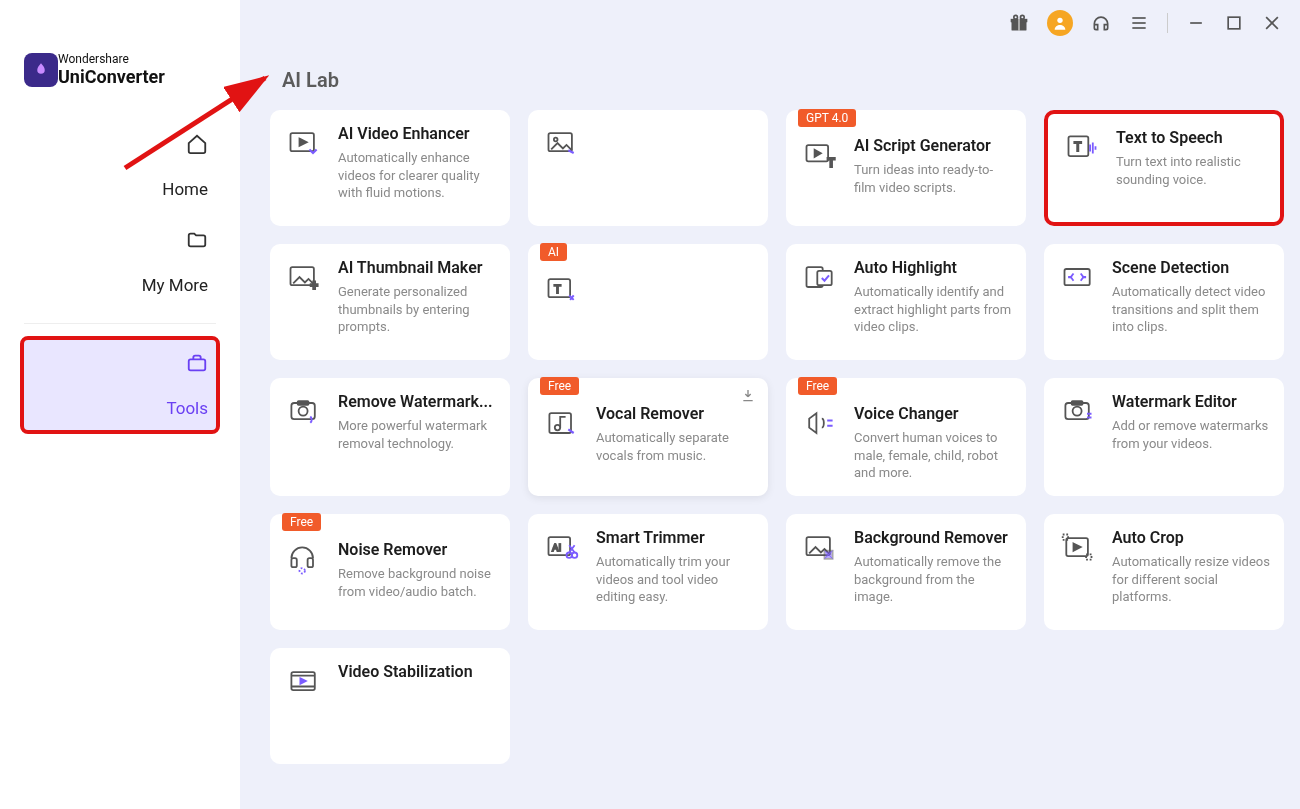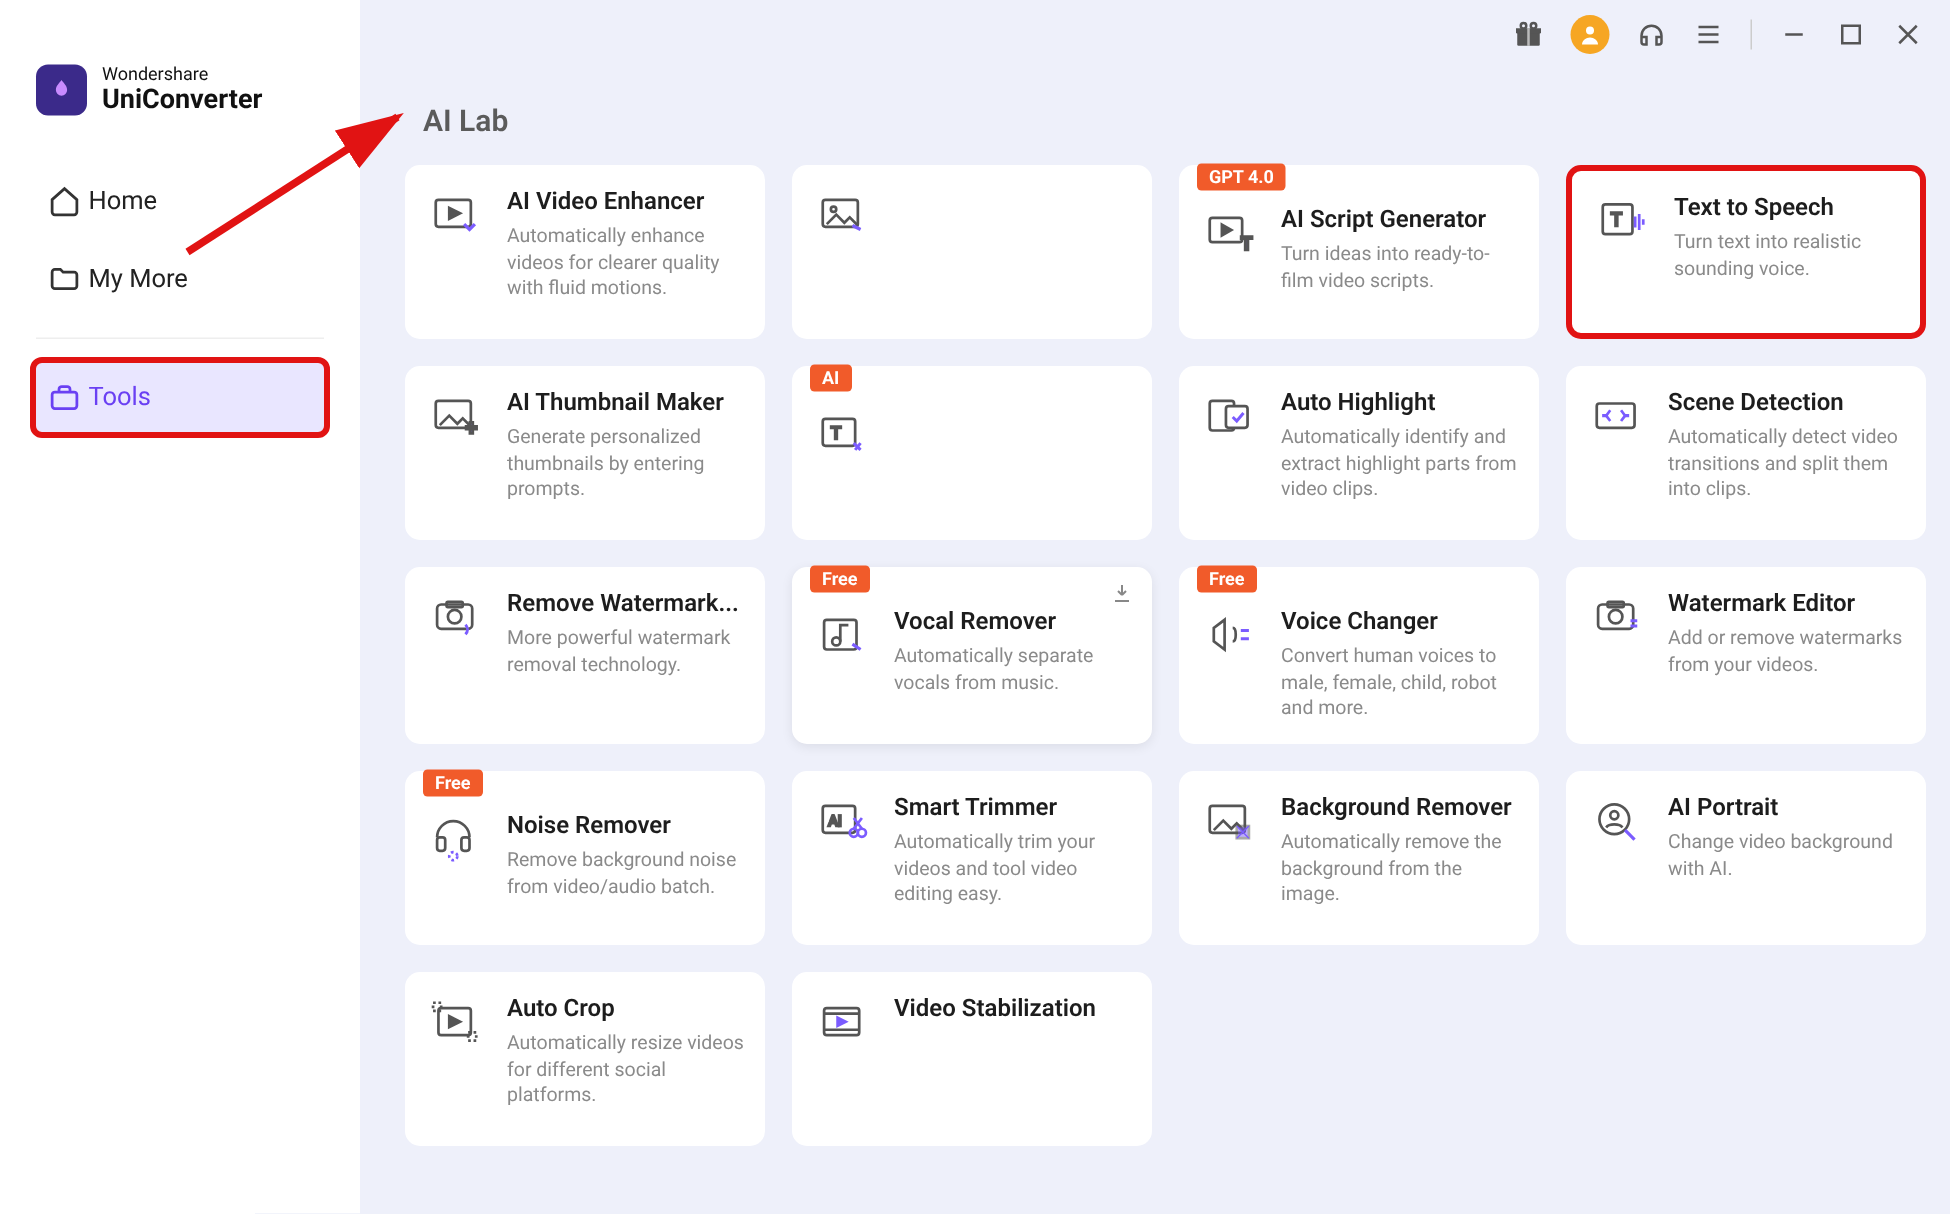--- a/index.html
+++ b/index.html
@@ -10,32 +10,32 @@
     height: 809px;
     overflow: hidden;
   }
   .app { display: flex; height: 100%; }
   .sidebar {
     width: 240px;
     background: #ffffff;
     padding: 18px 24px 0 24px;
     flex-shrink: 0;
   }
-  .logo-row { display: flex; align-items: center; gap: 10px; margin-bottom: 34px; margin-top: 24px;}
+  .logo-row { display: flex; align-items: center; gap: 0; margin-bottom: 34px; margin-top: 34px;}
   .logo-mark {
     width: 34px; height: 34px; background: #3b2a8a; border-radius: 8px;
     display:flex; align-items:center; justify-content:center;
   }
   .logo-mark svg { width: 18px; height: 18px; }
   .logo-text .top { font-size: 12px; color:#111; }
   .logo-text .bot { font-size: 18px; font-weight:700; color:#111; }
   .nav-item {
-    display:flex; align-items:center; gap:5px;
+    display:flex; align-items:flex-end; gap:24px;
     padding:12px 8px; border-radius:10px; cursor:pointer;
-    font-size:17px; color:#222; margin-bottom:6px;
+    font-size:17px; color:#222; margin-bottom:6px;flex-direction:column;
   }
   .nav-item .ic { width:22px; height:22px; display:flex; align-items:center; justify-content:center; color:#333;}
   .nav-item.active { background:#e9e6ff; color:#6a40f3;}
   .nav-item.active .ic { color:#6a40f3; }
   .nav-item.highlight-red { outline:4px solid #e11313; border-radius:4px;}
   .divider { height:1px; background:#eee; margin:16px 0; }
   .main { flex:1; position:relative; padding: 0 16px 0 28px; overflow:auto;}
   .titlebar {
     position:absolute; top:10px; right:18px; display:flex; align-items:center; gap:18px;
   }
@@ -59,21 +59,21 @@
     width:40px; height:40px; flex-shrink:0;
     display:flex; align-items:center; justify-content:center;
     color:#444;
   }
   .card .icon svg { width:36px; height:36px; }
   .card .body { flex:1; }
   .card .title { font-size:16px; font-weight:600; color:#1d1d1d; margin-bottom:6px; line-height:1.2;}
   .card .desc { font-size:13px; color:#8a8a8a; line-height:1.35;}
   .badge {
     position:absolute; top:-1px; left:12px;
-    font-size:12px; font-weight:700; color:#fff; padding:2px 8px; border-radius:3px;
+    font-size:12px; font-weight:400; color:#fff; padding:2px 8px; border-radius:3px;
   }
   .badge.orange { background:#f15b2a;}
   .card .dl {
     position:absolute; top:10px; right:12px; color:#888; width:16px; height:16px;
   }
   .arrow-annotation {
     position:absolute; left:115px; top:58px; pointer-events:none;
   }
   .arrow-annotation svg { width:180px; height:120px; }
 </style>
@@ -392,34 +392,20 @@
               <rect x="25" y="23" width="9" height="9" fill="#7b5cff" opacity="0.5"></rect>
               <path d="M25 23l9 9M34 23l-9 9" stroke="#7b5cff" stroke-width="1"></path>
             </svg>
         </div>
         <div class="body">
           <div class="title">Background Remover</div>
           <div class="desc">Automatically remove the background from the image.</div>
         </div>
       </div>
 
-      <div class="card">
-        <div class="icon">
-          <svg viewBox="0 0 40 40" fill="none" stroke="#555" stroke-width="2">
-              <circle cx="18" cy="18" r="11"></circle>
-              <path d="M26 26l7 7" stroke="#7b5cff" stroke-width="2.4"></path>
-              <circle cx="18" cy="15" r="3"></circle>
-              <path d="M12 24c2-3 10-3 12 0"></path>
-            </svg>
-        </div>
-        <div class="body">
-          <div class="title">AI Portrait</div>
-          <div class="desc">Change video background with AI.</div>
-        </div>
-      </div>
 
       <div class="card">
         <div class="icon">
           <svg viewBox="0 0 40 40" fill="none" stroke="#555" stroke-width="2">
               <rect x="7" y="9" width="24" height="20" rx="2"></rect>
               <path d="M15 15l8 4-8 4z" fill="#555"></path>
               <rect x="3" y="5" width="6" height="6" stroke-dasharray="2 2"></rect>
               <rect x="29" y="27" width="6" height="6" stroke-dasharray="2 2"></rect>
             </svg>
         </div>

